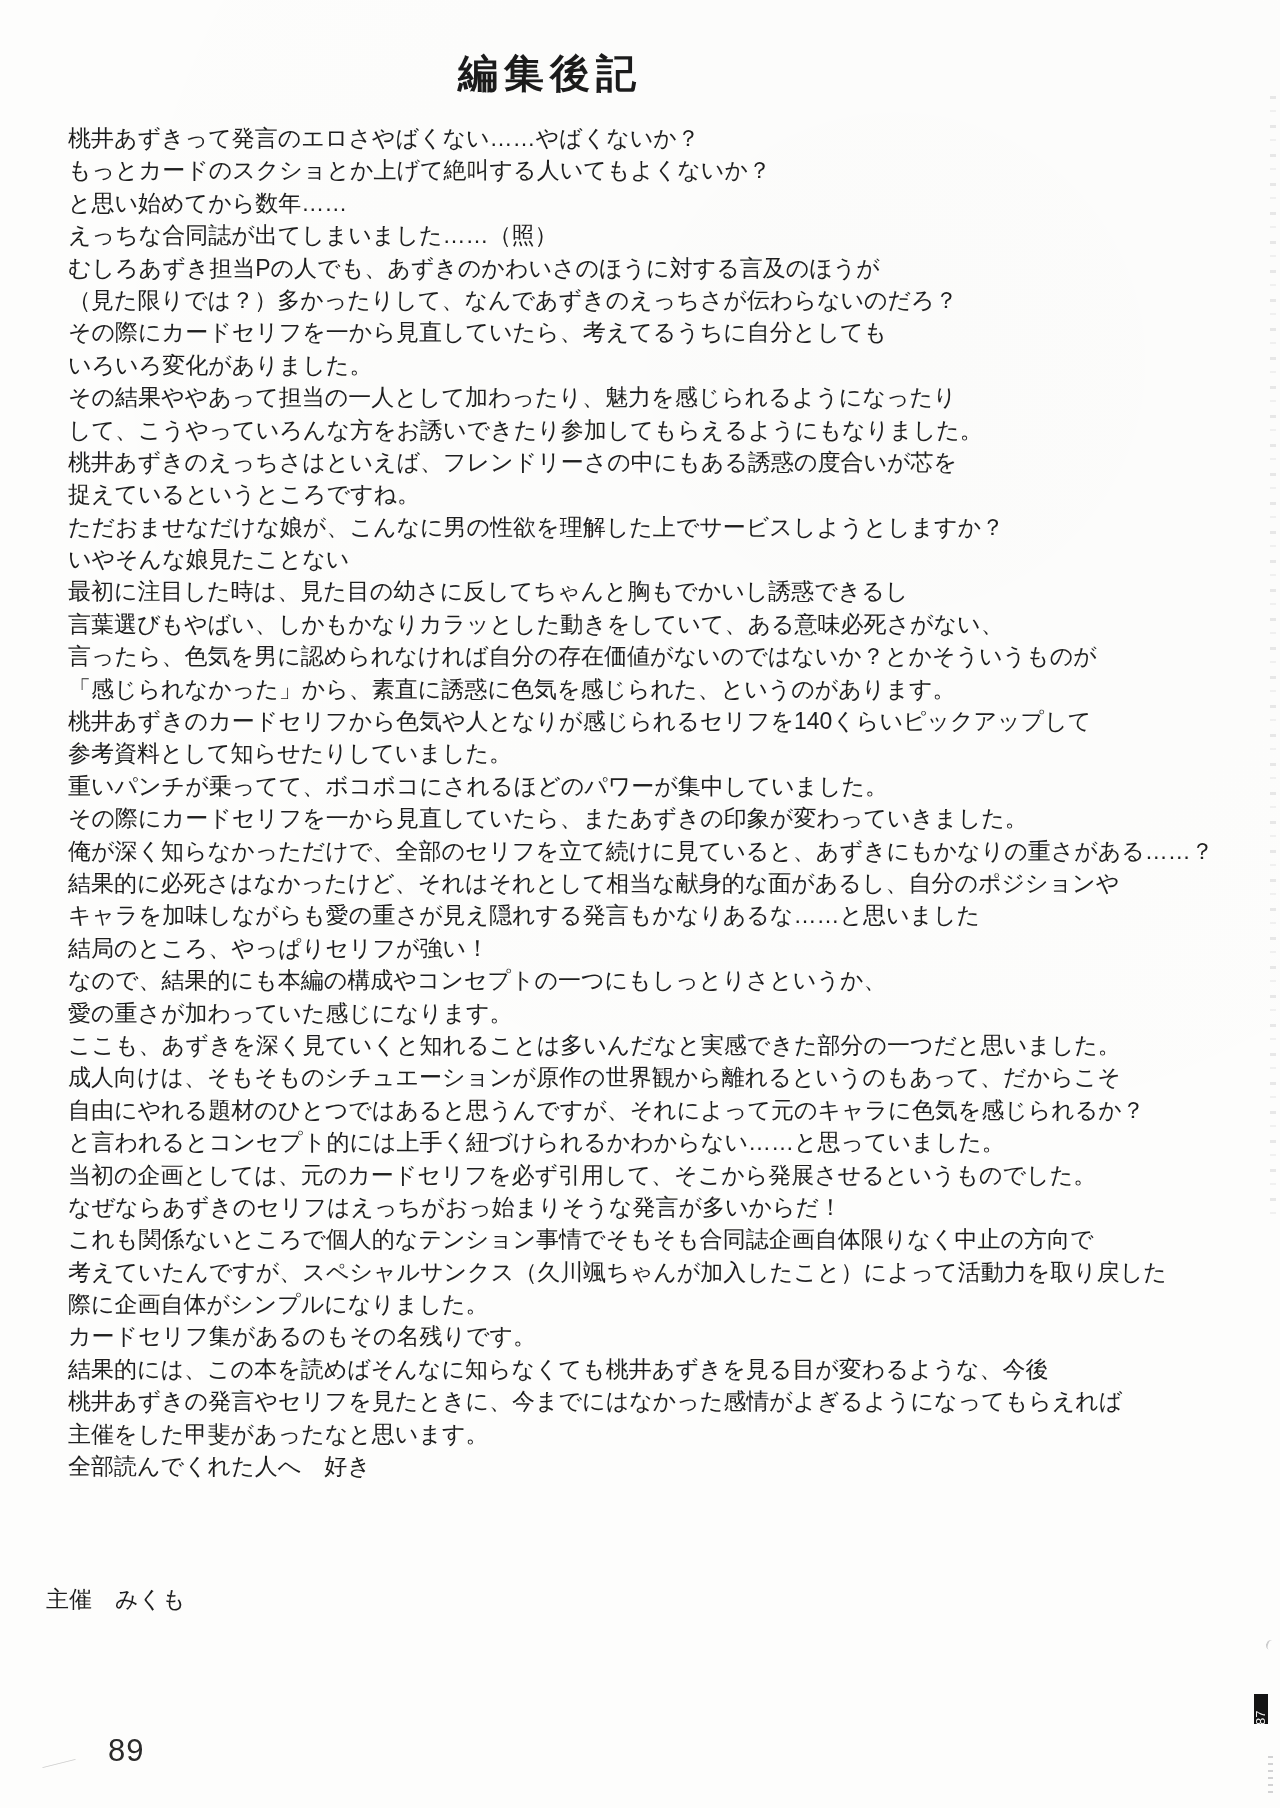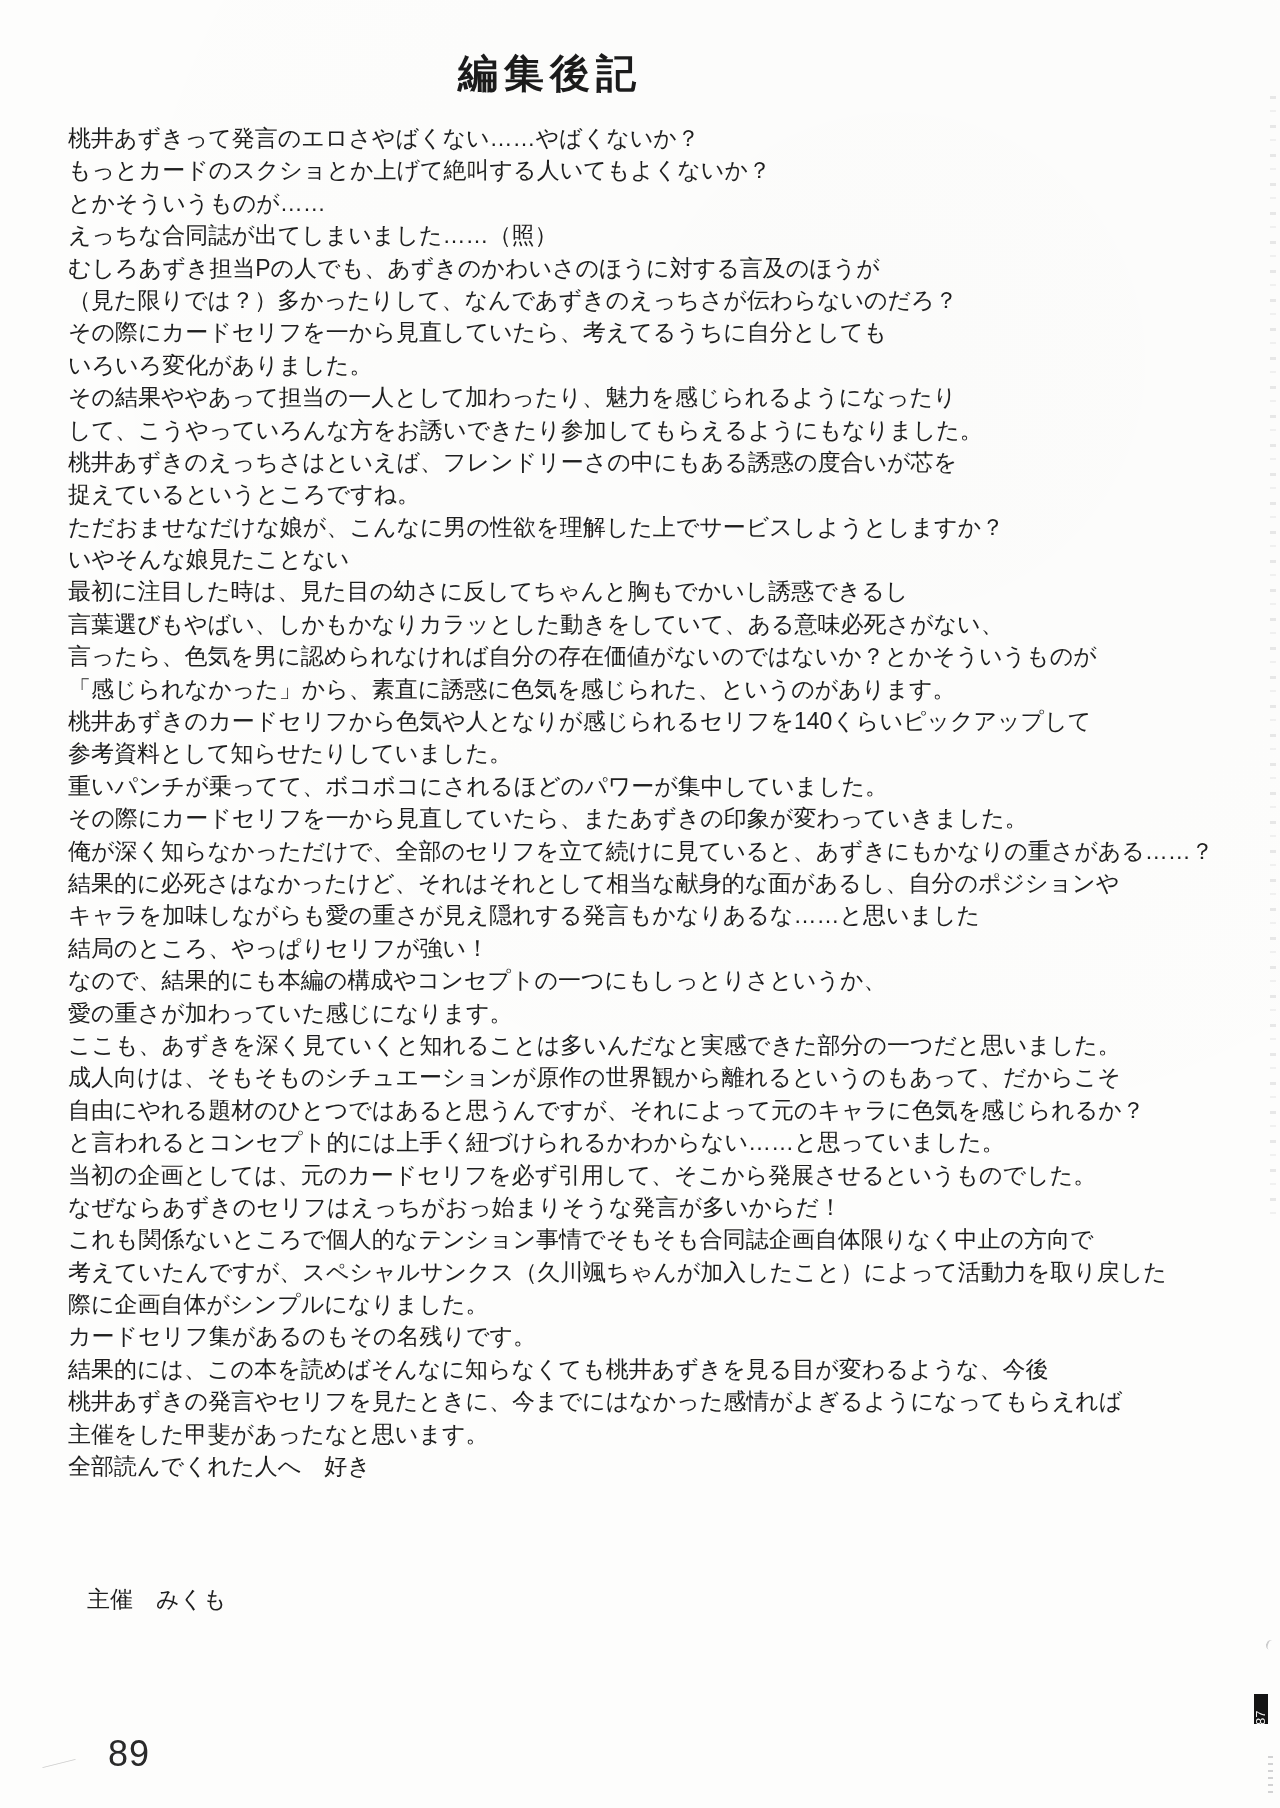--- a/index.html
+++ b/index.html
@@ -49,27 +49,26 @@
     margin-left: 28px;
   }
   .credit {
     position: absolute;
     top: 1584px;
     left: 46px;
     font-size: 23px;
     color: #1e1e1e;
     font-weight: 500;
     white-space: pre;
-    margin-left: 41px;
   }
   .pageno {
     position: absolute;
     top: 1733px;
     left: 108px;
-    font-size: 36px;
+    font-size: 31px;
     color: #2a2a2a;
     letter-spacing: 1px;
   }
   .edge-marker {
     position: absolute;
     top: 1694px;
     left: 1254px;
     width: 14px;
     height: 30px;
     background: #141414;
@@ -136,21 +135,21 @@
 </head>
 <body>
 
 <div class="paper">
 
   <h1 class="title">編集後記</h1>
 
   <div class="body-text">
       <div class="line">桃井あずきって発言のエロさやばくない……やばくないか？</div>
       <div class="line">もっとカードのスクショとか上げて絶叫する人いてもよくないか？</div>
-      <div class="line">とかそういうものが……</div>
+      <div class="line">と思い始めてから数年……</div>
       <div class="line">えっちな合同誌が出てしまいました……（照）</div>
       <div class="line">むしろあずき担当Pの人でも、あずきのかわいさのほうに対する言及のほうが</div>
       <div class="line">（見た限りでは？）多かったりして、なんであずきのえっちさが伝わらないのだろ？</div>
       <div class="line">その際にカードセリフを一から見直していたら、考えてるうちに自分としても</div>
       <div class="line">いろいろ変化がありました。</div>
       <div class="line">その結果ややあって担当の一人として加わったり、魅力を感じられるようになったり</div>
       <div class="line">して、こうやっていろんな方をお誘いできたり参加してもらえるようにもなりました。</div>
       <div class="line">桃井あずきのえっちさはといえば、フレンドリーさの中にもある誘惑の度合いが芯を</div>
       <div class="line">捉えているというところですね。</div>
       <div class="line">ただおませなだけな娘が、こんなに男の性欲を理解した上でサービスしようとしますか？</div>

